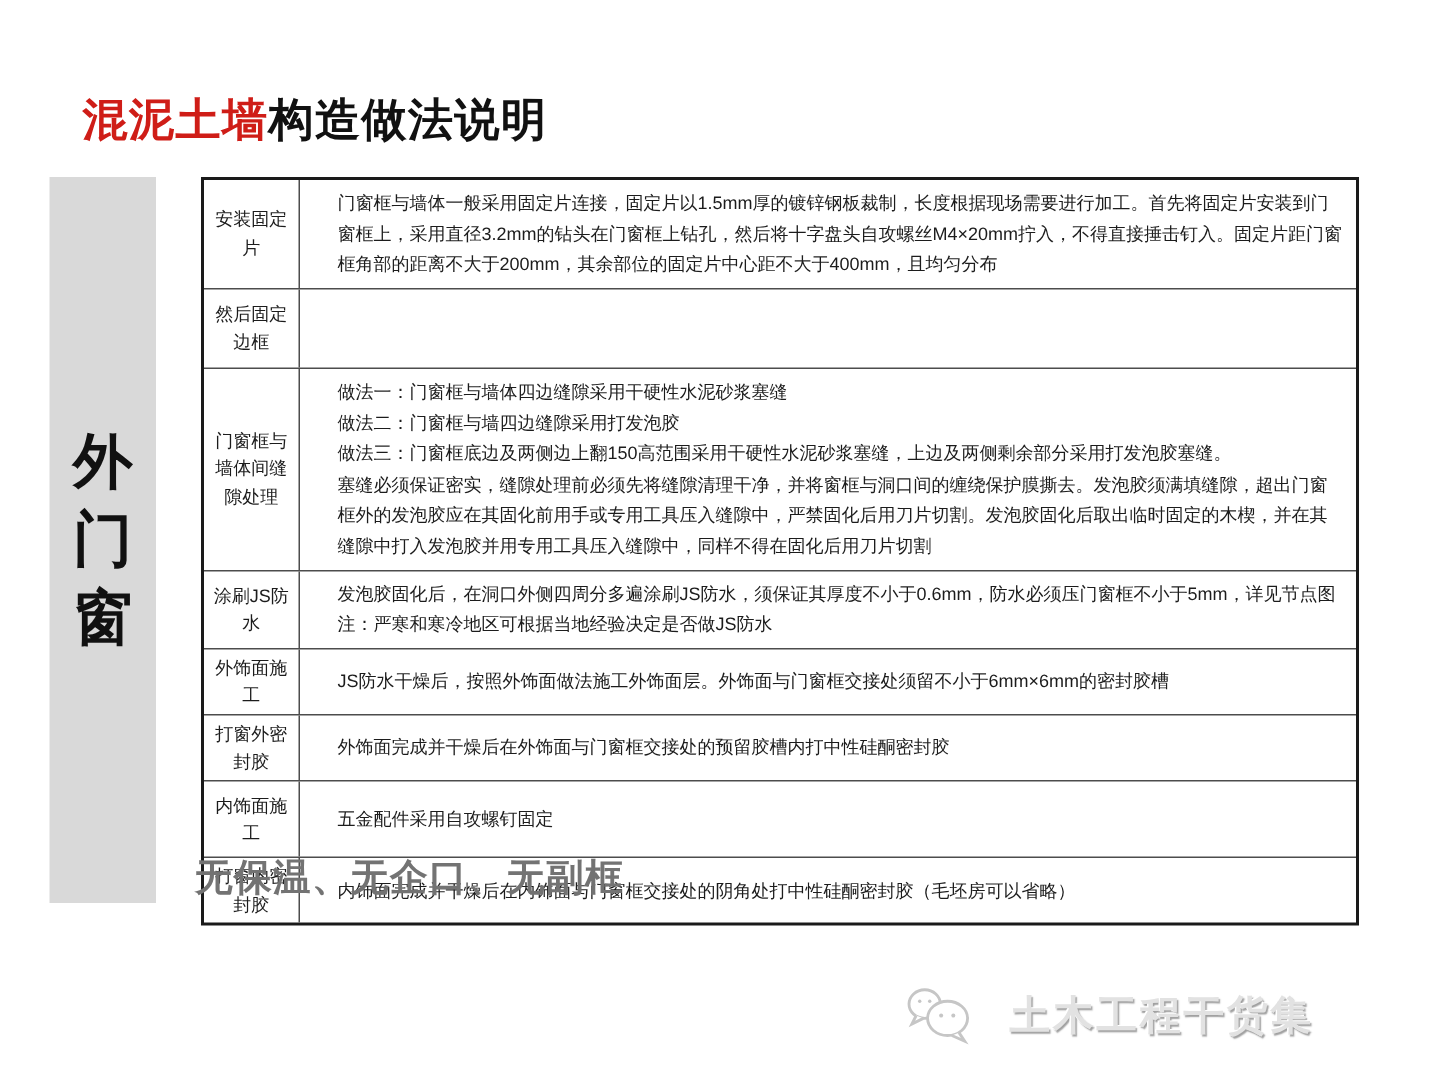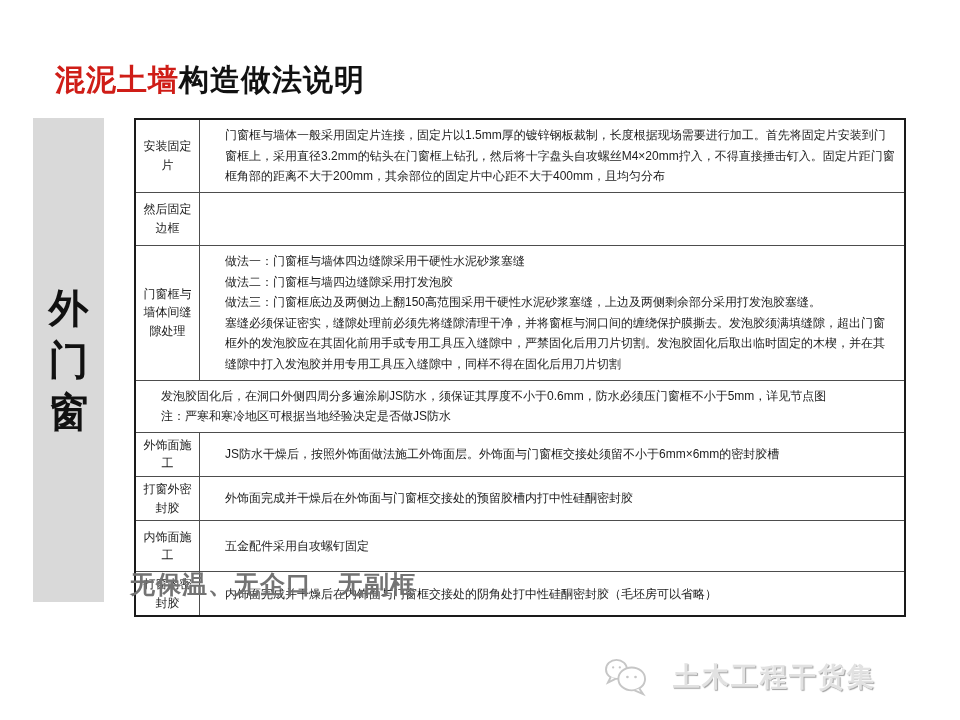--- a/index.html
+++ b/index.html
@@ -72,20 +72,21 @@
 
     <div class="tr">
       <div class="td-label">门窗框与墙体间缝隙处理</div>
       <div class="td-content"><div>做法一：门窗框与墙体四边缝隙采用干硬性水泥砂浆塞缝
 做法二：门窗框与墙四边缝隙采用打发泡胶
 做法三：门窗框底边及两侧边上翻150高范围采用干硬性水泥砂浆塞缝，上边及两侧剩余部分采用打发泡胶塞缝。
 塞缝必须保证密实，缝隙处理前必须先将缝隙清理干净，并将窗框与洞口间的缠绕保护膜撕去。发泡胶须满填缝隙，超出门窗框外的发泡胶应在其固化前用手或专用工具压入缝隙中，严禁固化后用刀片切割。发泡胶固化后取出临时固定的木楔，并在其缝隙中打入发泡胶并用专用工具压入缝隙中，同样不得在固化后用刀片切割</div></div>
     </div>
 
     <div class="tr">
+      <div class="td-label">涂刷JS防水</div>
       <div class="td-content"><div>发泡胶固化后，在洞口外侧四周分多遍涂刷JS防水，须保证其厚度不小于0.6mm，防水必须压门窗框不小于5mm，详见节点图
 注：严寒和寒冷地区可根据当地经验决定是否做JS防水</div></div>
     </div>
 
     <div class="tr">
       <div class="td-label">外饰面施工</div>
       <div class="td-content"><div>JS防水干燥后，按照外饰面做法施工外饰面层。外饰面与门窗框交接处须留不小于6mm×6mm的密封胶槽</div></div>
     </div>
 
     <div class="tr">

